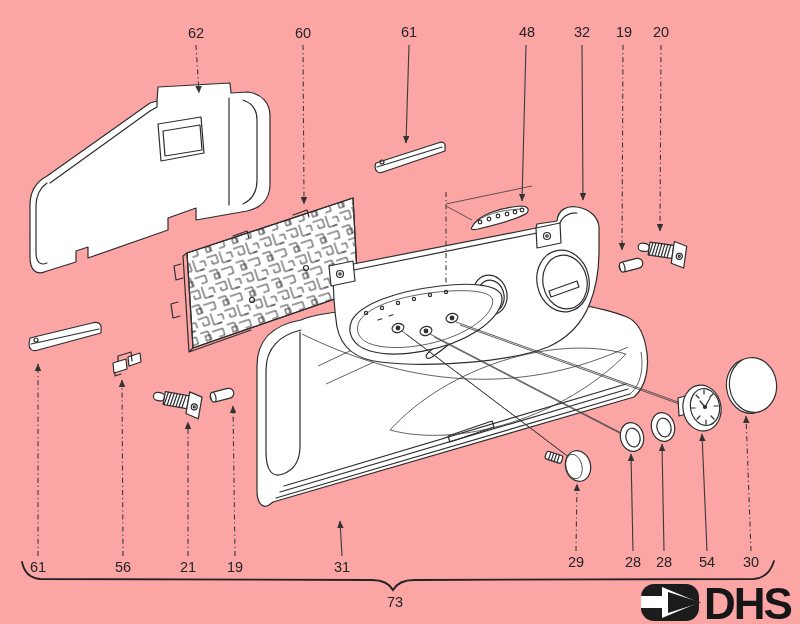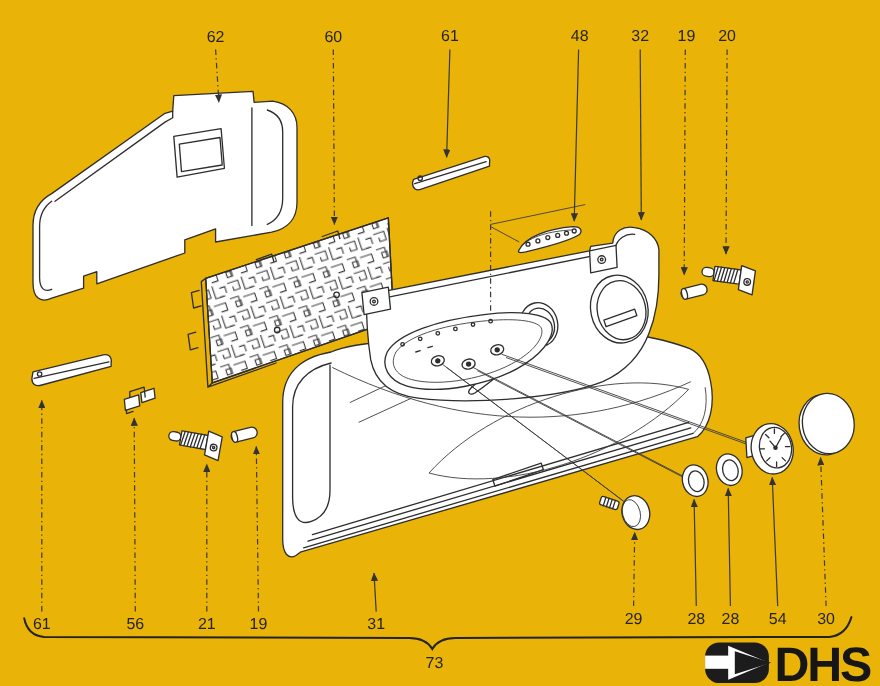--- a/index.html
+++ b/index.html
@@ -1,16 +1,16 @@
 <!DOCTYPE html>
 <html><head>
 <meta charset="utf-8">
 <style>
   html,body{margin:0;padding:0;background:#fff;}
-  .stage{position:relative;width:800px;height:624px;background:#eab308;overflow:hidden;
+  .stage{position:relative;width:800px;height:624px;background:#fca5a5;overflow:hidden;
          font-family:"Liberation Sans",sans-serif;}
   svg{display:block;}
   text.callout{font-family:"Liberation Sans",sans-serif;font-size:14.5px;fill:#242424;}
   text.brand{font-family:"Liberation Sans",sans-serif;font-weight:bold;font-size:44px;
              letter-spacing:-2px;fill:#161616;}
   .ink{stroke:#2e2e2e;fill:none;stroke-width:1.2;stroke-linecap:round;stroke-linejoin:round;}
   .inkf{stroke:#2e2e2e;fill:#ffffff;stroke-width:1.2;stroke-linejoin:round;}
   .thin{stroke:#3a3a3a;fill:none;stroke-width:0.8;}
   .leader{stroke:#3a3a3a;fill:none;stroke-width:1.1;}
   .dashed{stroke-dasharray:5 3 1.2 3;}

